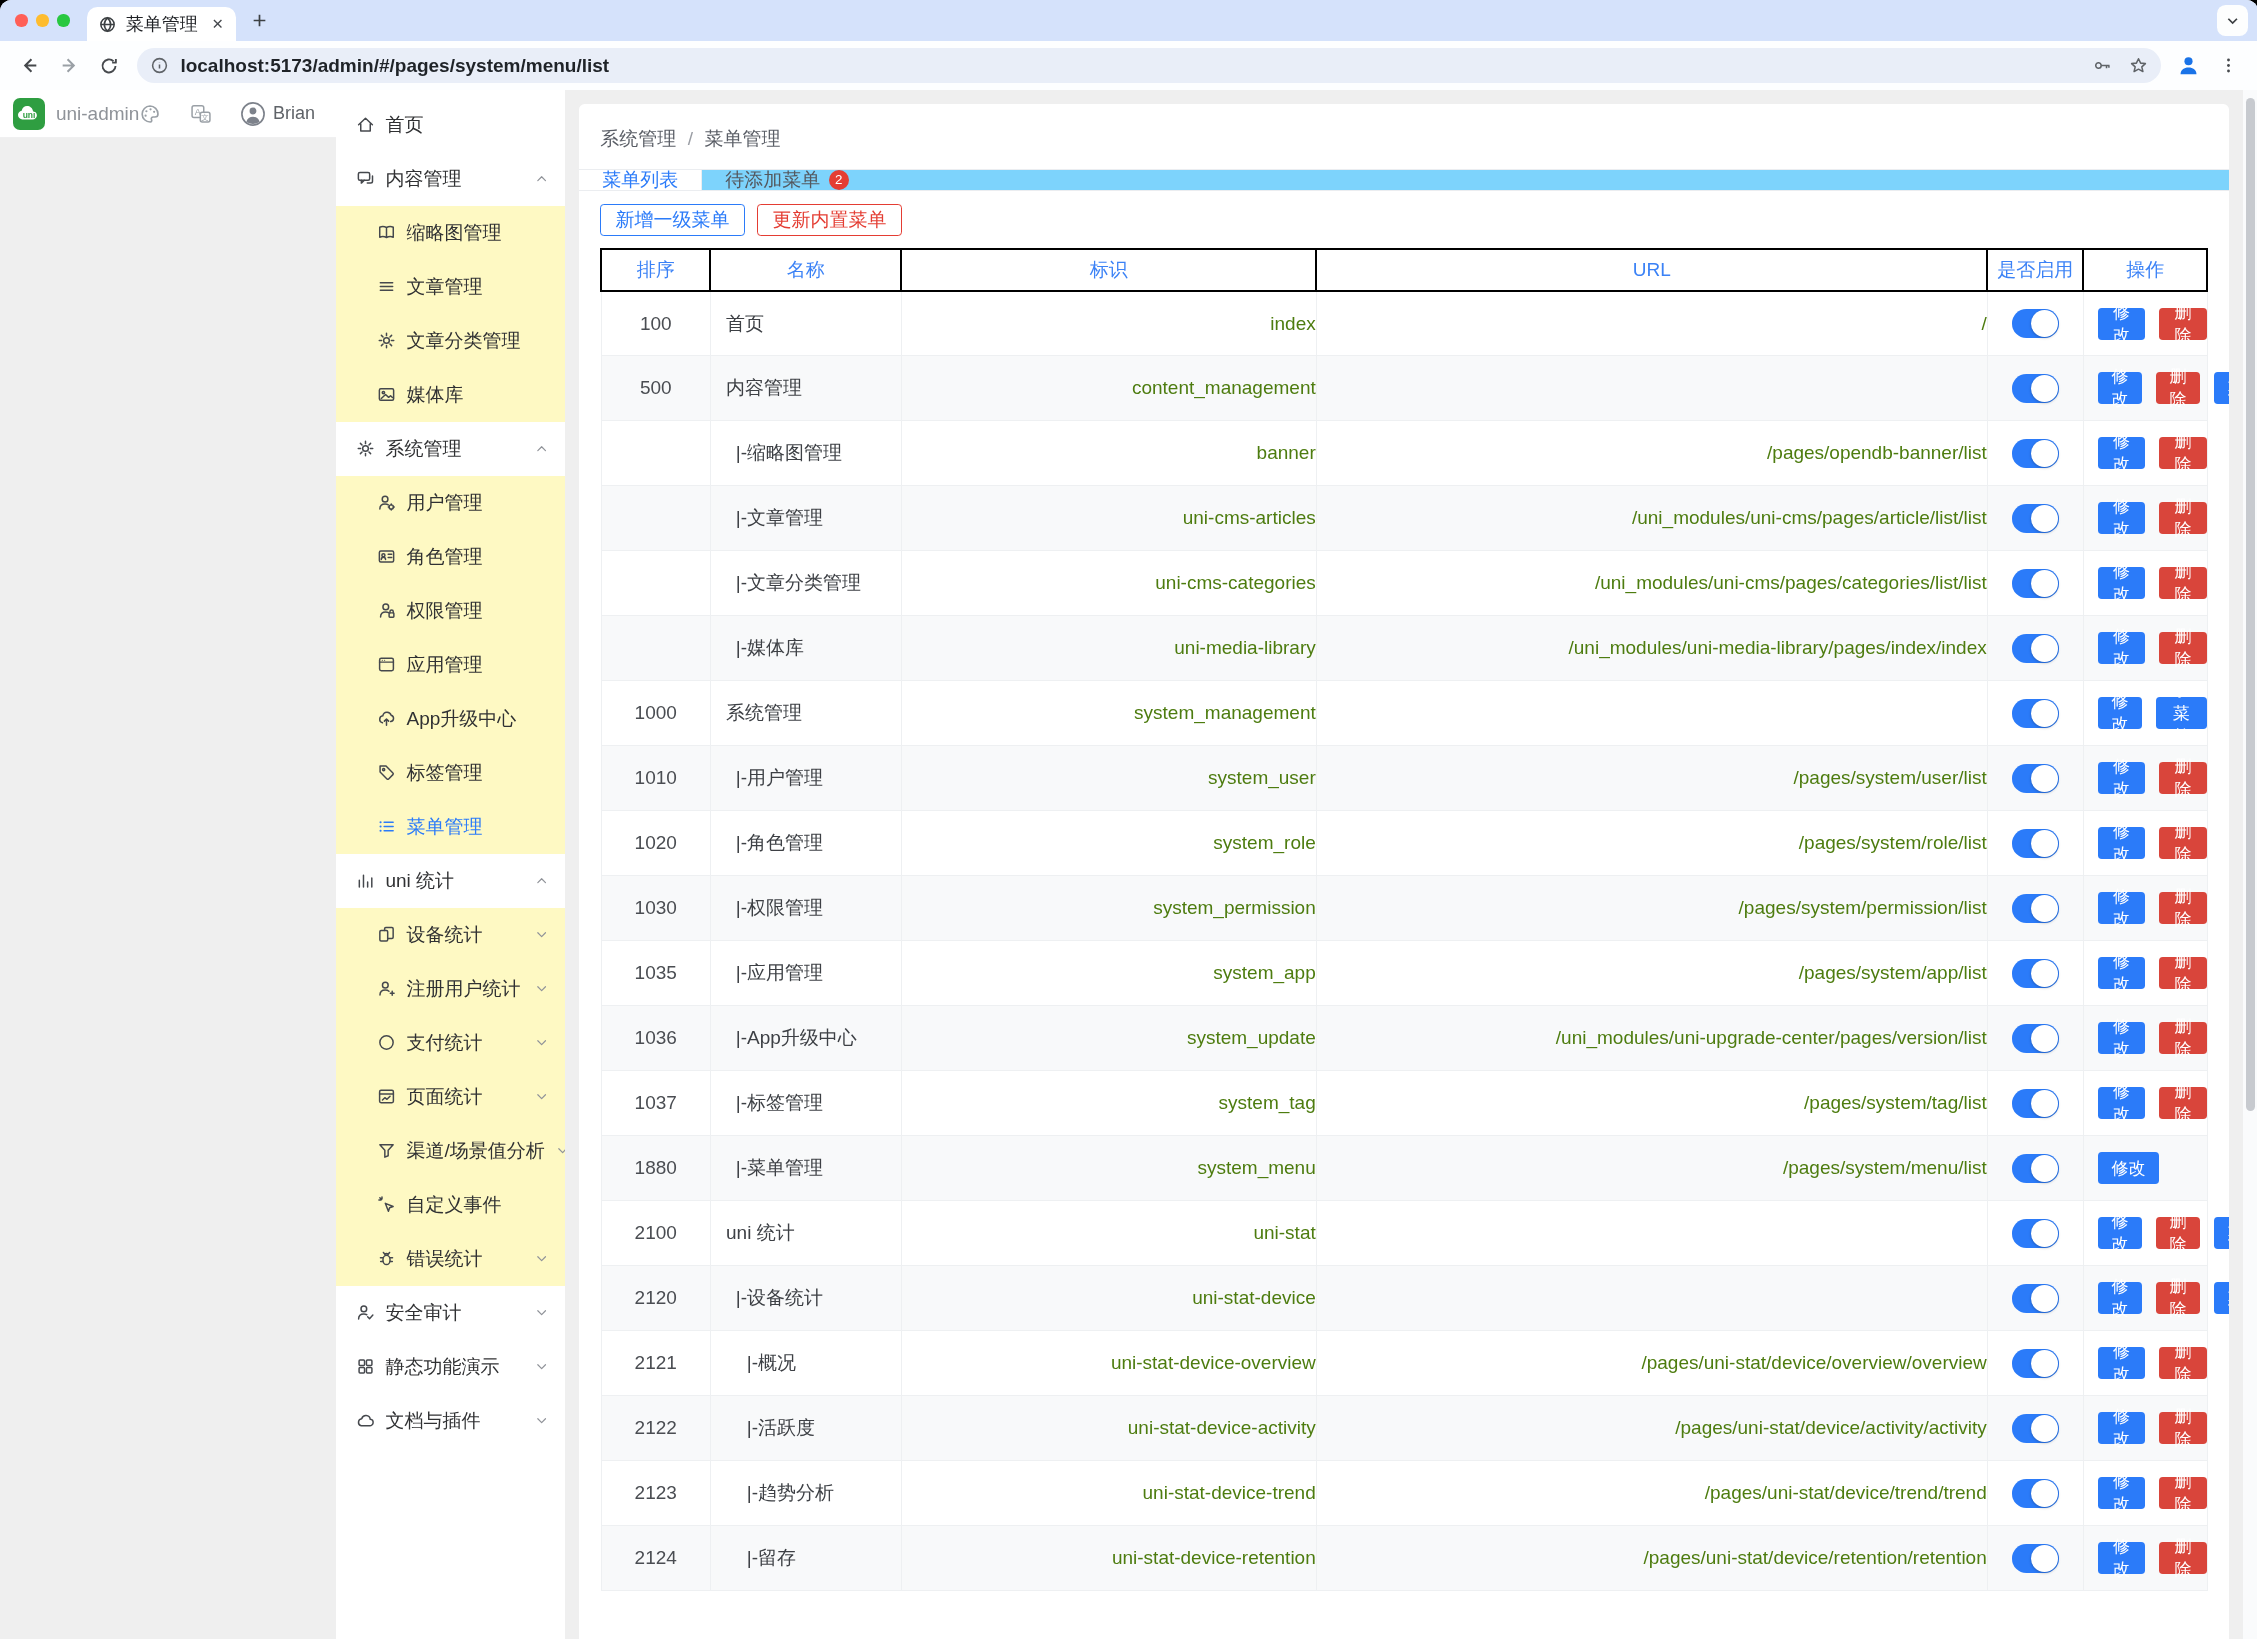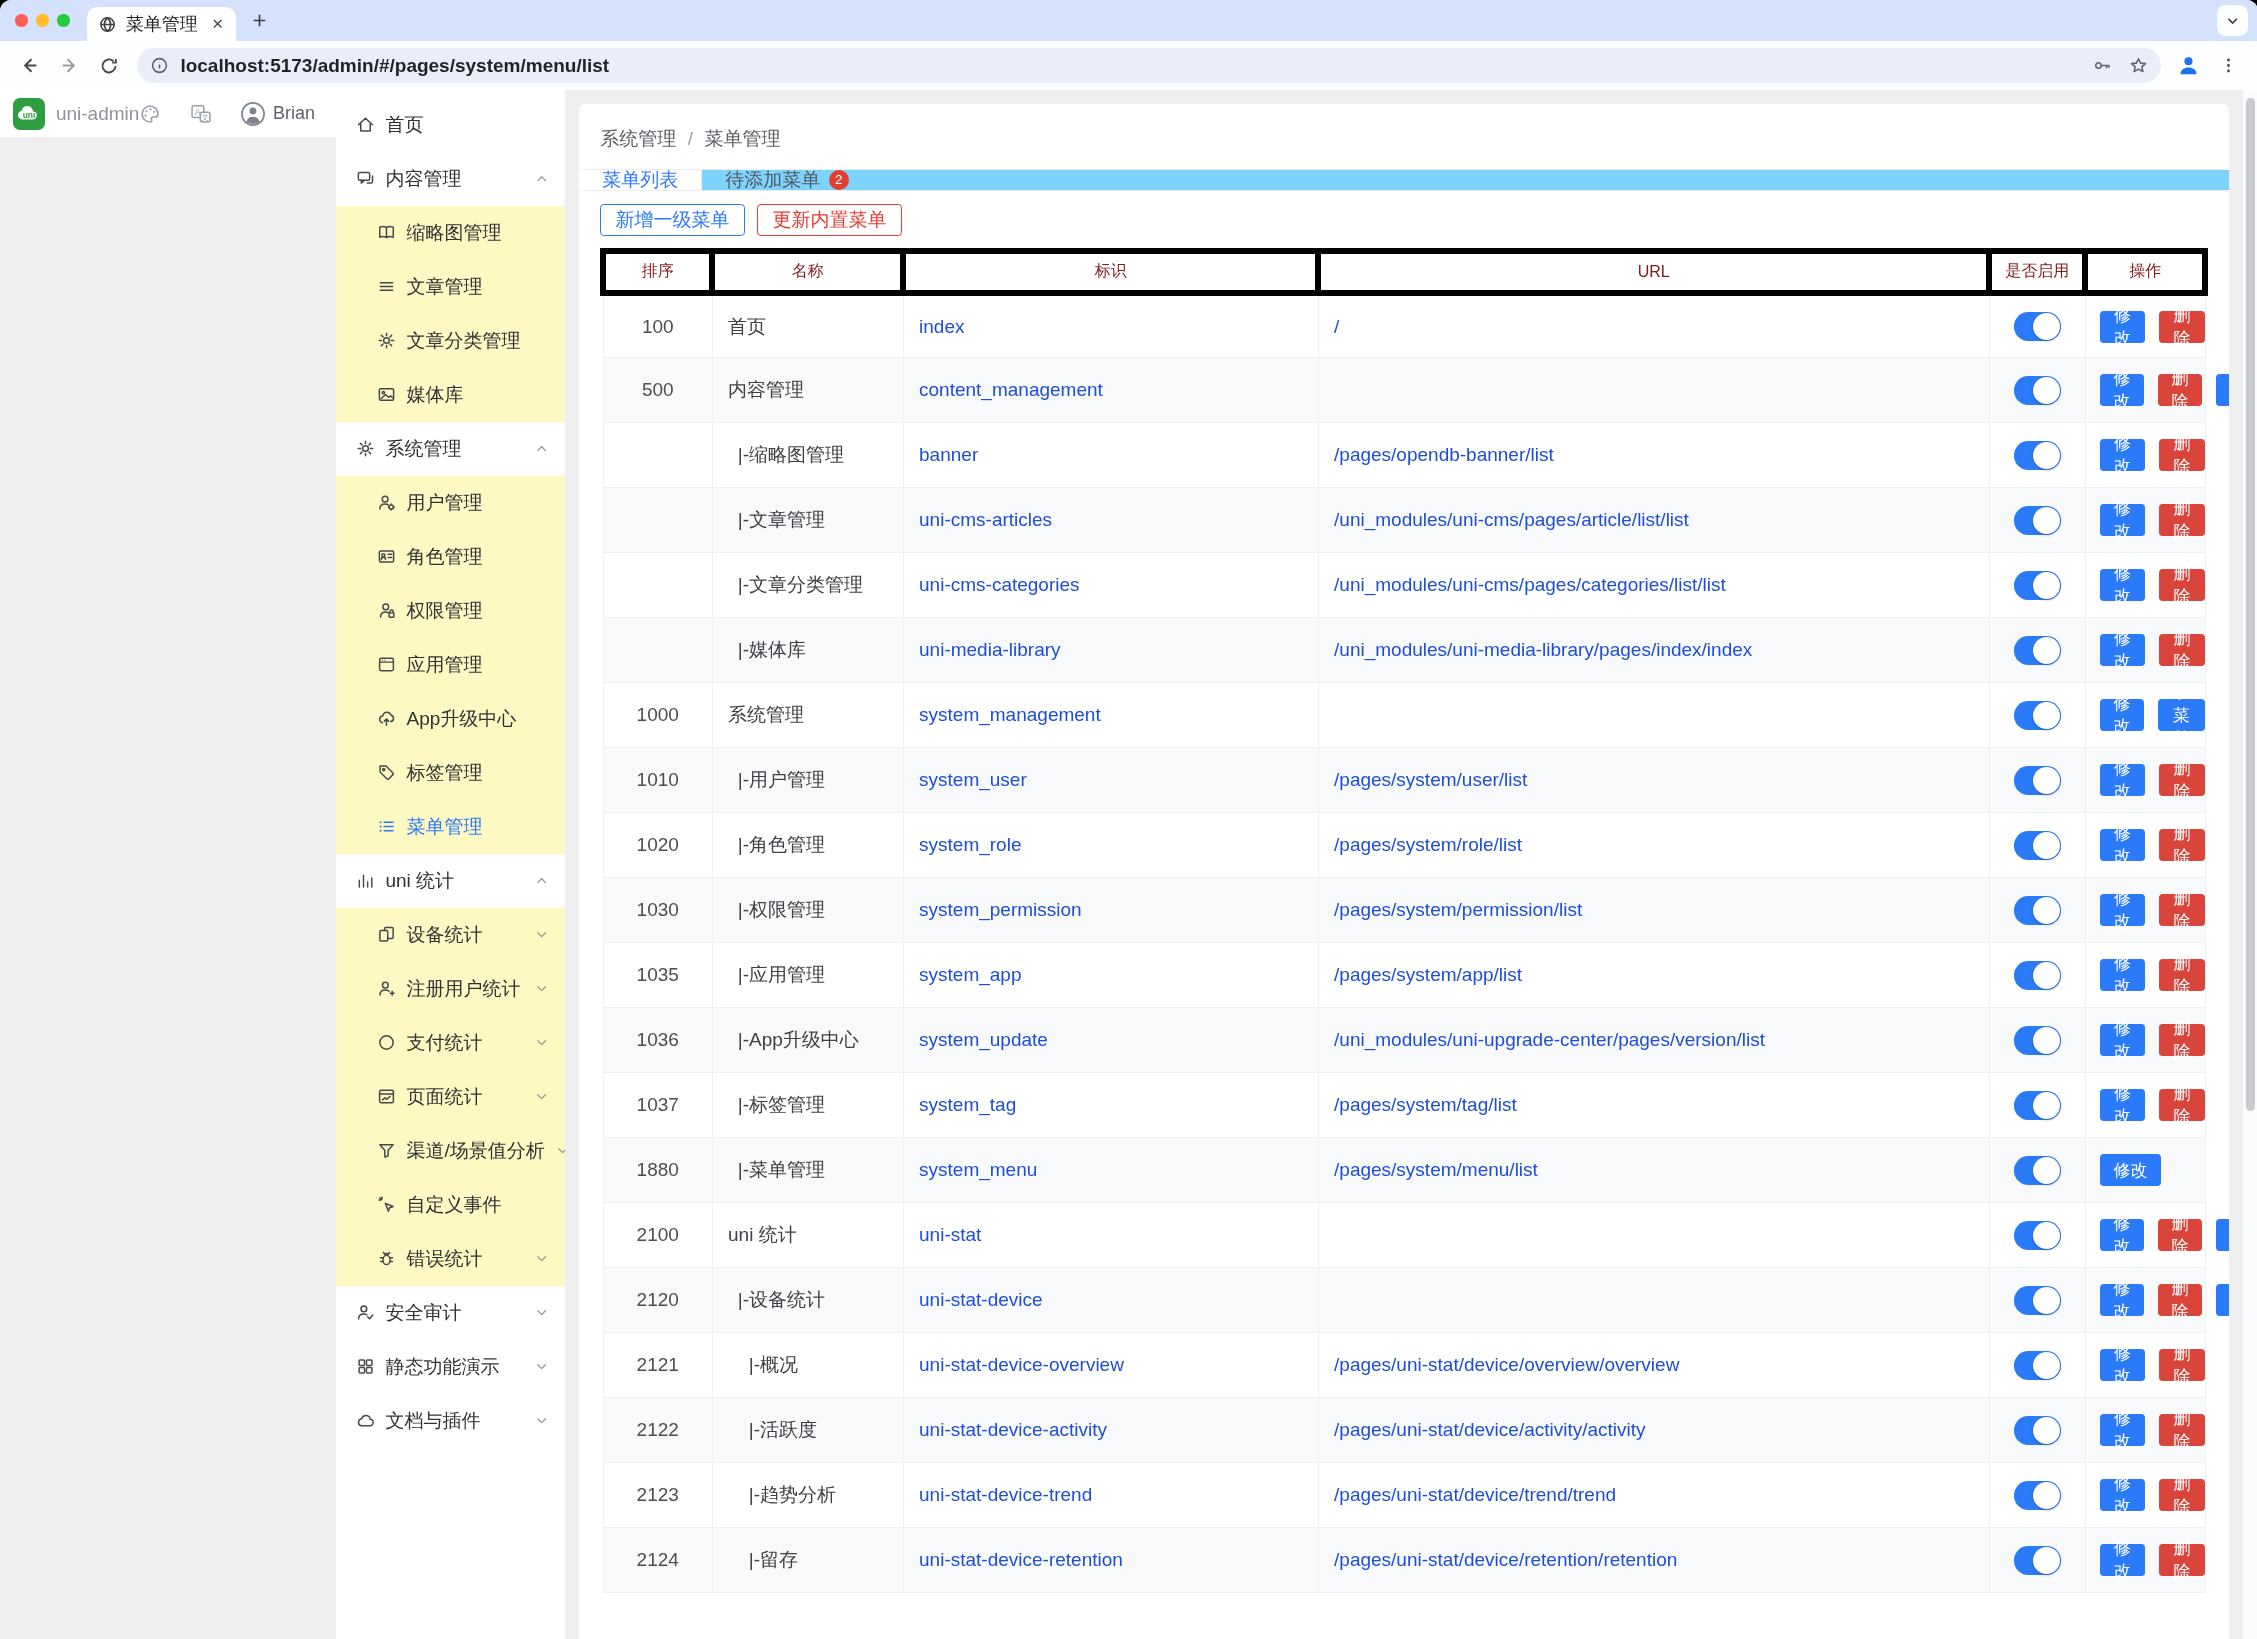--- a/index.html
+++ b/index.html
@@ -50,25 +50,25 @@
   .tabbar{display:flex;background:#7dd3fc;border-top:1px solid #ebedf0;border-bottom:1px solid #ebedf0;height:22px;}
   .tabitem{padding:0 23px;display:flex;align-items:center;font-size:19px;color:#54585f;gap:8.6px;cursor:pointer;}
   .tabitem.active{background:#fff;color:#2b7bf9;border-right:1px solid #ebedf0;}
   .badge{min-width:20px;height:20px;border-radius:10.5px;background:#e43d33;color:#fff;font-size:13.4px;display:flex;align-items:center;justify-content:center;padding:0 3.8px;}
   .btn-row{padding:13.4px 21px 0;display:flex;gap:12.4px;}
   .btn-outline{height:32.5px;padding:0 14.3px;border-radius:3.8px;border:1px solid;background:#fff;font-size:19px;display:inline-flex;align-items:center;cursor:pointer;font-family:inherit;}
   .btn-outline.blue{color:#2b7bf9;border-color:#2b7bf9;}
   .btn-outline.red{color:#e43d33;border-color:#e43d33;}
   .table-wrap{margin:11.5px 21px 0;}
   table{width:100%;border-collapse:collapse;table-layout:fixed;}
-  th{height:42px;font-size:16px;font-weight:400;color:#7f1d1d;border:6px solid #000000;background:#fff;text-align:center;}
+  th{height:42px;font-size:19px;font-weight:400;color:#3b82f6;border:2px solid #000000;background:#fff;text-align:center;}
   td{height:65px;font-size:19px;color:#3d4045;border:1px solid #eef0f2;}
   tbody tr.striped{background:#f8f9fa;}
   td.c-sort{text-align:center;color:#4a4d52;}
-  td.c-key,td.c-url{padding-left:15.3px;color:#1d4ed8;white-space:nowrap;overflow:hidden;}
+  td.c-key,td.c-url{padding-left:15.3px;color:#4d7c0f;white-space:nowrap;overflow:hidden;text-align:right;}
   td.c-name{white-space:nowrap;}
   td.c-enable{text-align:center;}
   td.c-actions{padding-left:14.3px;}
   .acts{display:flex;gap:14.3px;align-items:center;}
   .btn-solid{height:32px;padding:0 13.4px;border:none;border-radius:3.8px;color:#fff;font-size:17px;display:inline-flex;align-items:center;cursor:pointer;font-family:inherit;}
   .btn-solid.blue{background:#2b7bf9;}
   .btn-solid.red{background:#d9453b;}
   .toggle{width:47px;height:29px;border-radius:14.3px;background:#2b7bf9;position:relative;display:inline-block;vertical-align:middle;cursor:pointer;}
   .toggle .knob{position:absolute;top:1px;right:1px;width:27px;height:27px;border-radius:50%;background:#fff;box-shadow:0 1px 2.9px rgba(0,0,0,.25);}
   .page-scrollbar{position:absolute;top:0;right:0;width:15.3px;height:100%;background:#fafbfc;}

